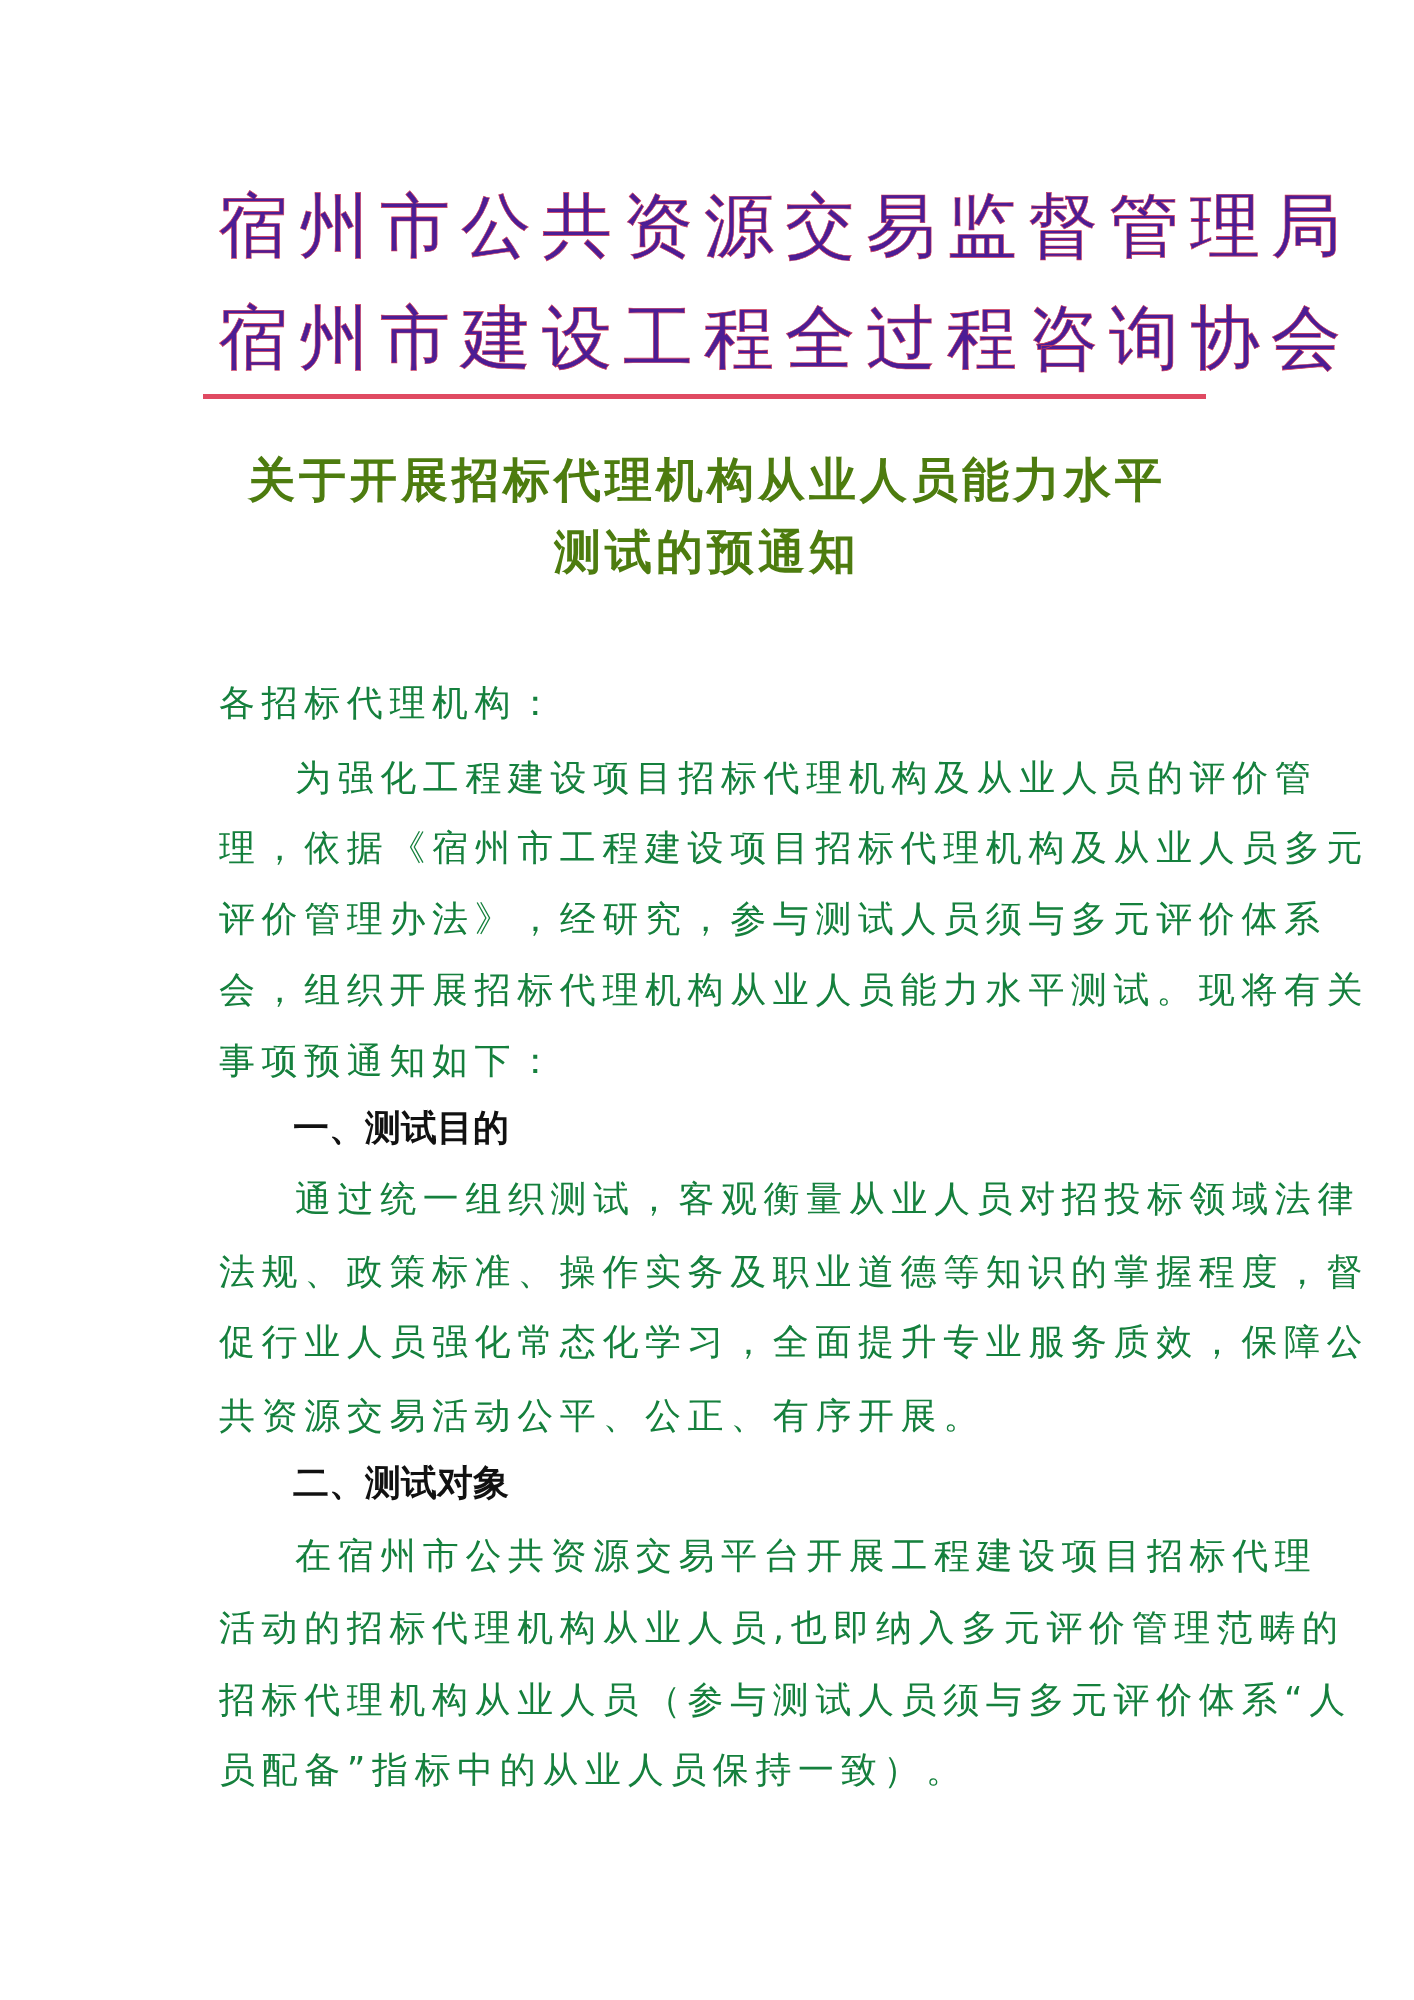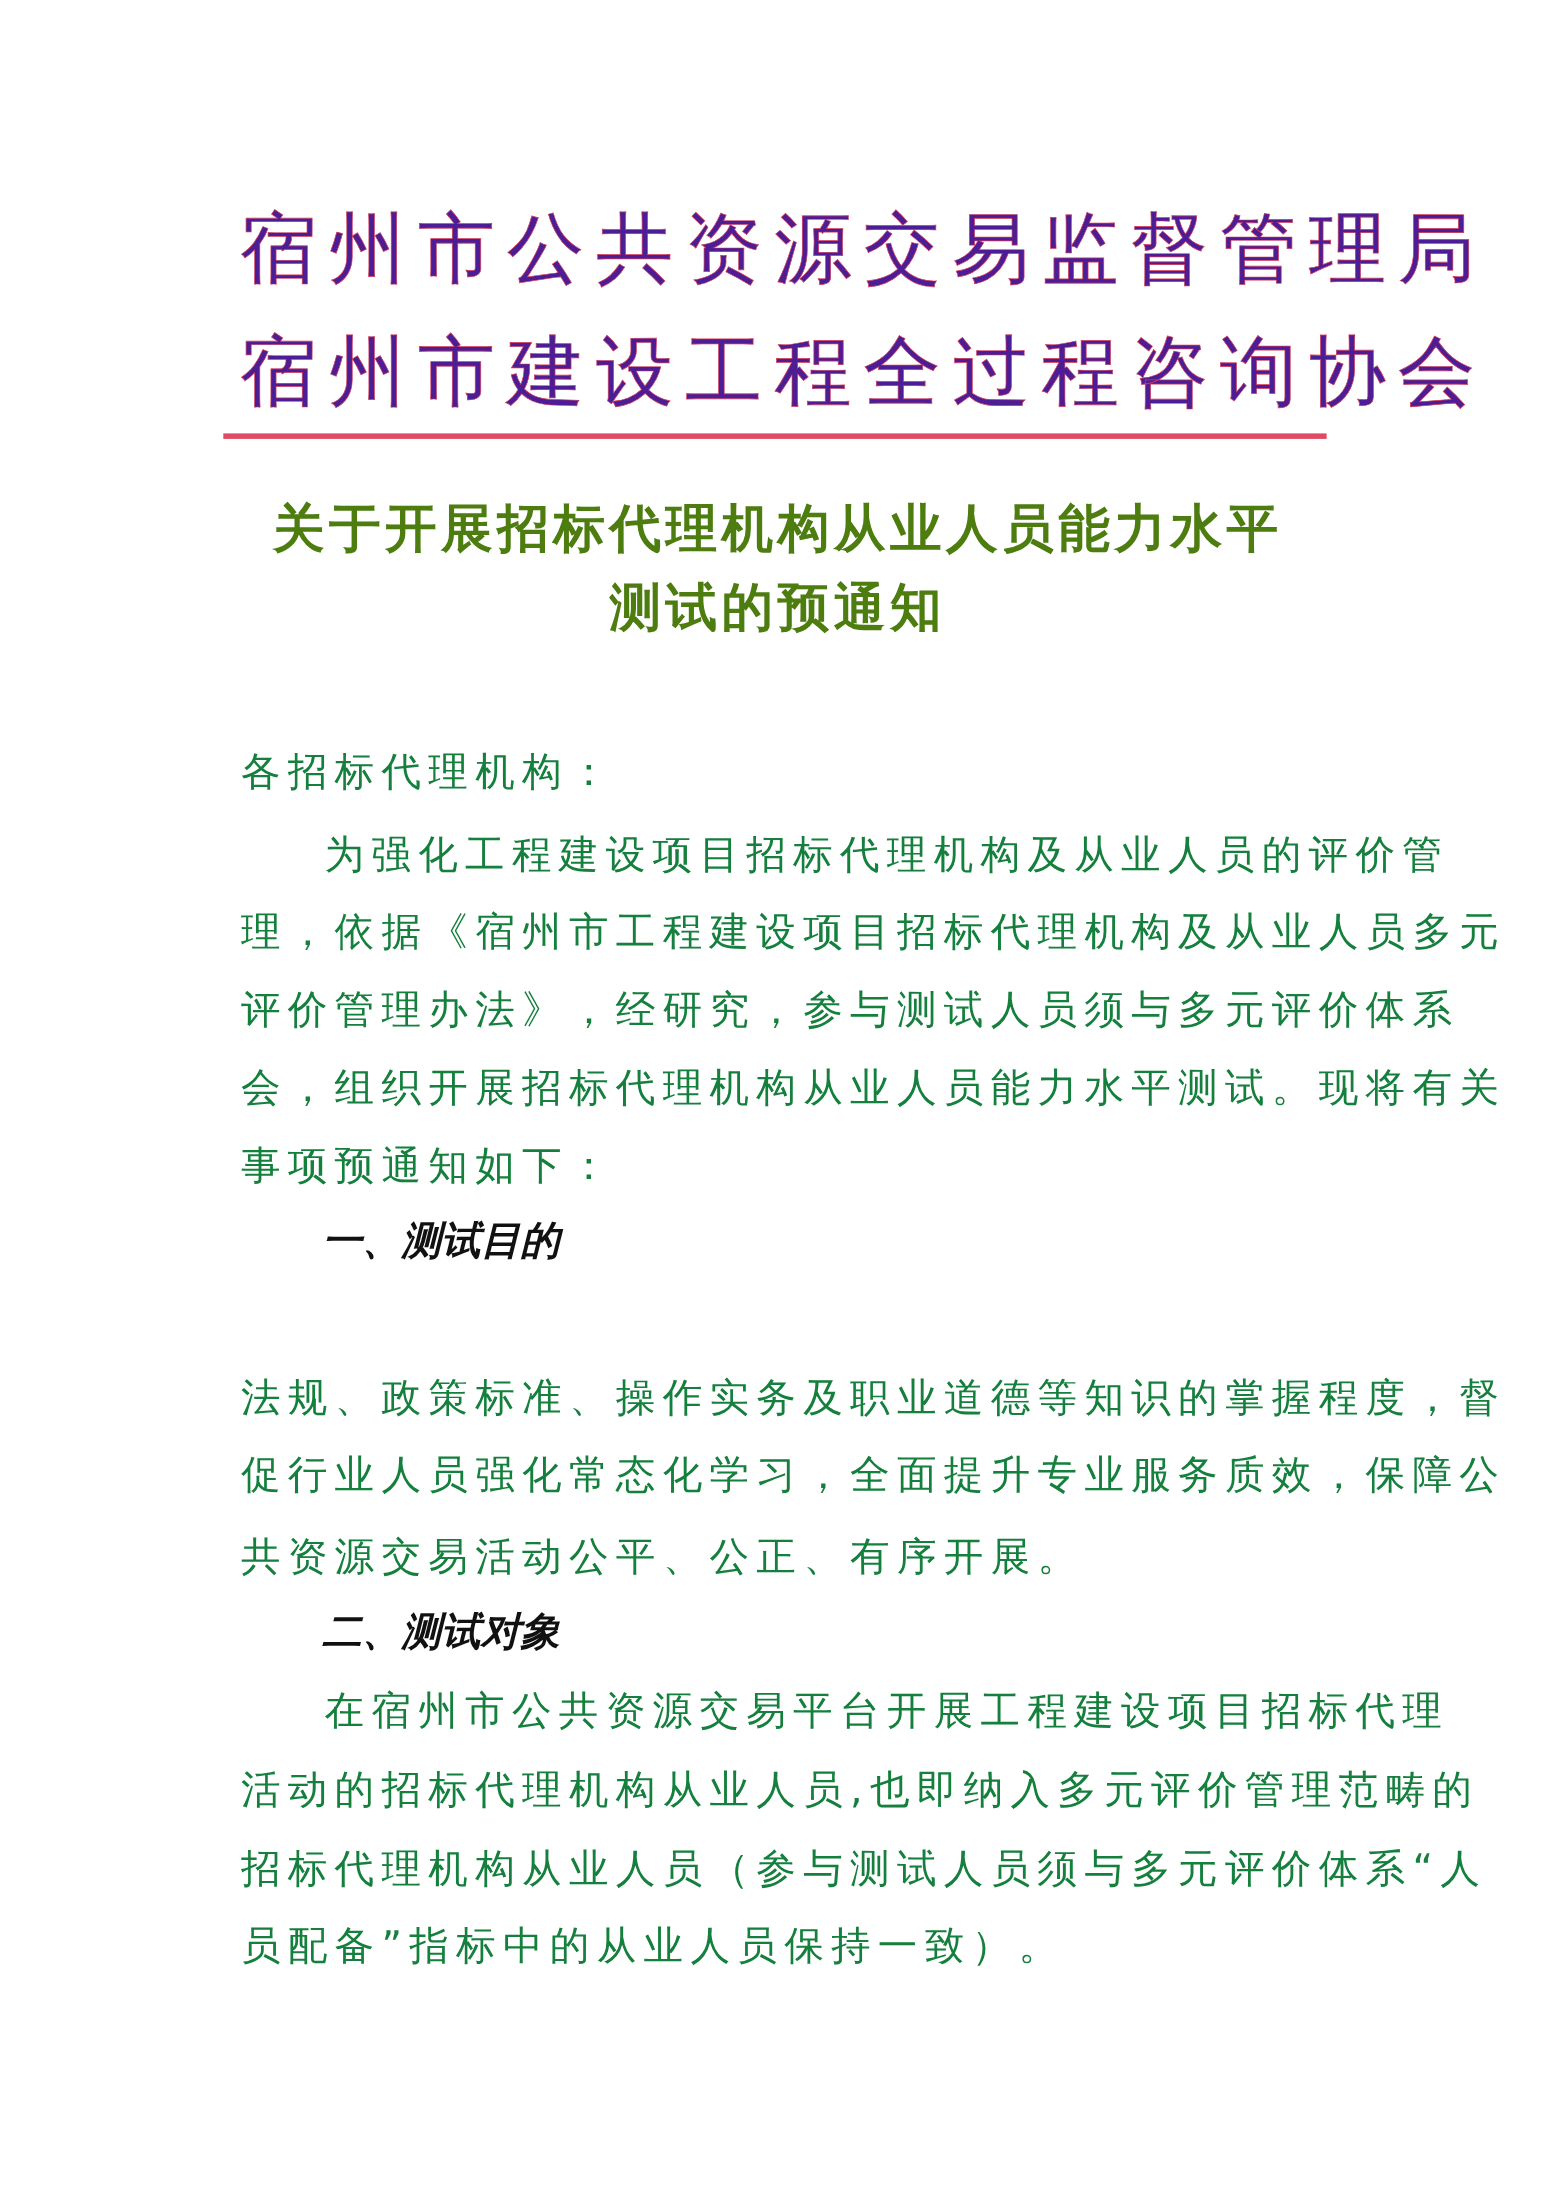--- a/index.html
+++ b/index.html
@@ -41,21 +41,21 @@
     font-size: 36px; line-height: 50px;
     letter-spacing: 6.6px;
     white-space: nowrap;
   }
   .indent { padding-left: 76px; }
   .section-heading {
     position: absolute; left: 293px; height: 50px;
     color: #111;
     font-family: "Liberation Sans", "DejaVu Sans", sans-serif;
     font-size: 36px; line-height: 50px; letter-spacing: 0px;
-    font-weight: bold; white-space: nowrap; font-style: italic;
+    font-weight: bold; white-space: nowrap;
   }
 </style>
 </head>
 <body>
 
 <div class="page">
 
   <div class="org-line" id="org1">宿州市公共资源交易监督管理局</div>
   <div class="org-line" id="org2">宿州市建设工程全过程咨询协会</div>
   <div class="red-rule"></div>
@@ -65,20 +65,21 @@
 
   <div class="body-line" style="top:678px">各招标代理机构：</div>
 
   <div class="body-line indent" style="top:753px">为强化工程建设项目招标代理机构及从业人员的评价管</div>
   <div class="body-line" style="top:823px">理，依据《宿州市工程建设项目招标代理机构及从业人员多元</div>
   <div class="body-line" style="top:894px">评价管理办法》，经研究，参与测试人员须与多元评价体系</div>
   <div class="body-line" style="top:965px">会，组织开展招标代理机构从业人员能力水平测试。现将有关</div>
   <div class="body-line" style="top:1036px">事项预通知如下：</div>
 
   <div class="section-heading" style="top:1103px">一、测试目的</div>
+  <div class="body-line indent" style="top:1174px">通过统一组织测试，客观衡量从业人员对招投标领域法律</div>
   <div class="body-line" style="top:1317px">促行业人员强化常态化学习，全面提升专业服务质效，保障公</div>
   <div class="body-line" style="top:1247px">法规、政策标准、操作实务及职业道德等知识的掌握程度，督</div>
   <div class="body-line" style="top:1391px">共资源交易活动公平、公正、有序开展。</div>
 
   <div class="section-heading" style="top:1458px">二、测试对象</div>
   <div class="body-line indent" style="top:1531px">在宿州市公共资源交易平台开展工程建设项目招标代理</div>
   <div class="body-line" style="top:1603px">活动的招标代理机构从业人员,也即纳入多元评价管理范畴的</div>
   <div class="body-line" style="top:1675px">招标代理机构从业人员（参与测试人员须与多元评价体系“人</div>
   <div class="body-line" style="top:1745px">员配备”指标中的从业人员保持一致）。</div>
 

